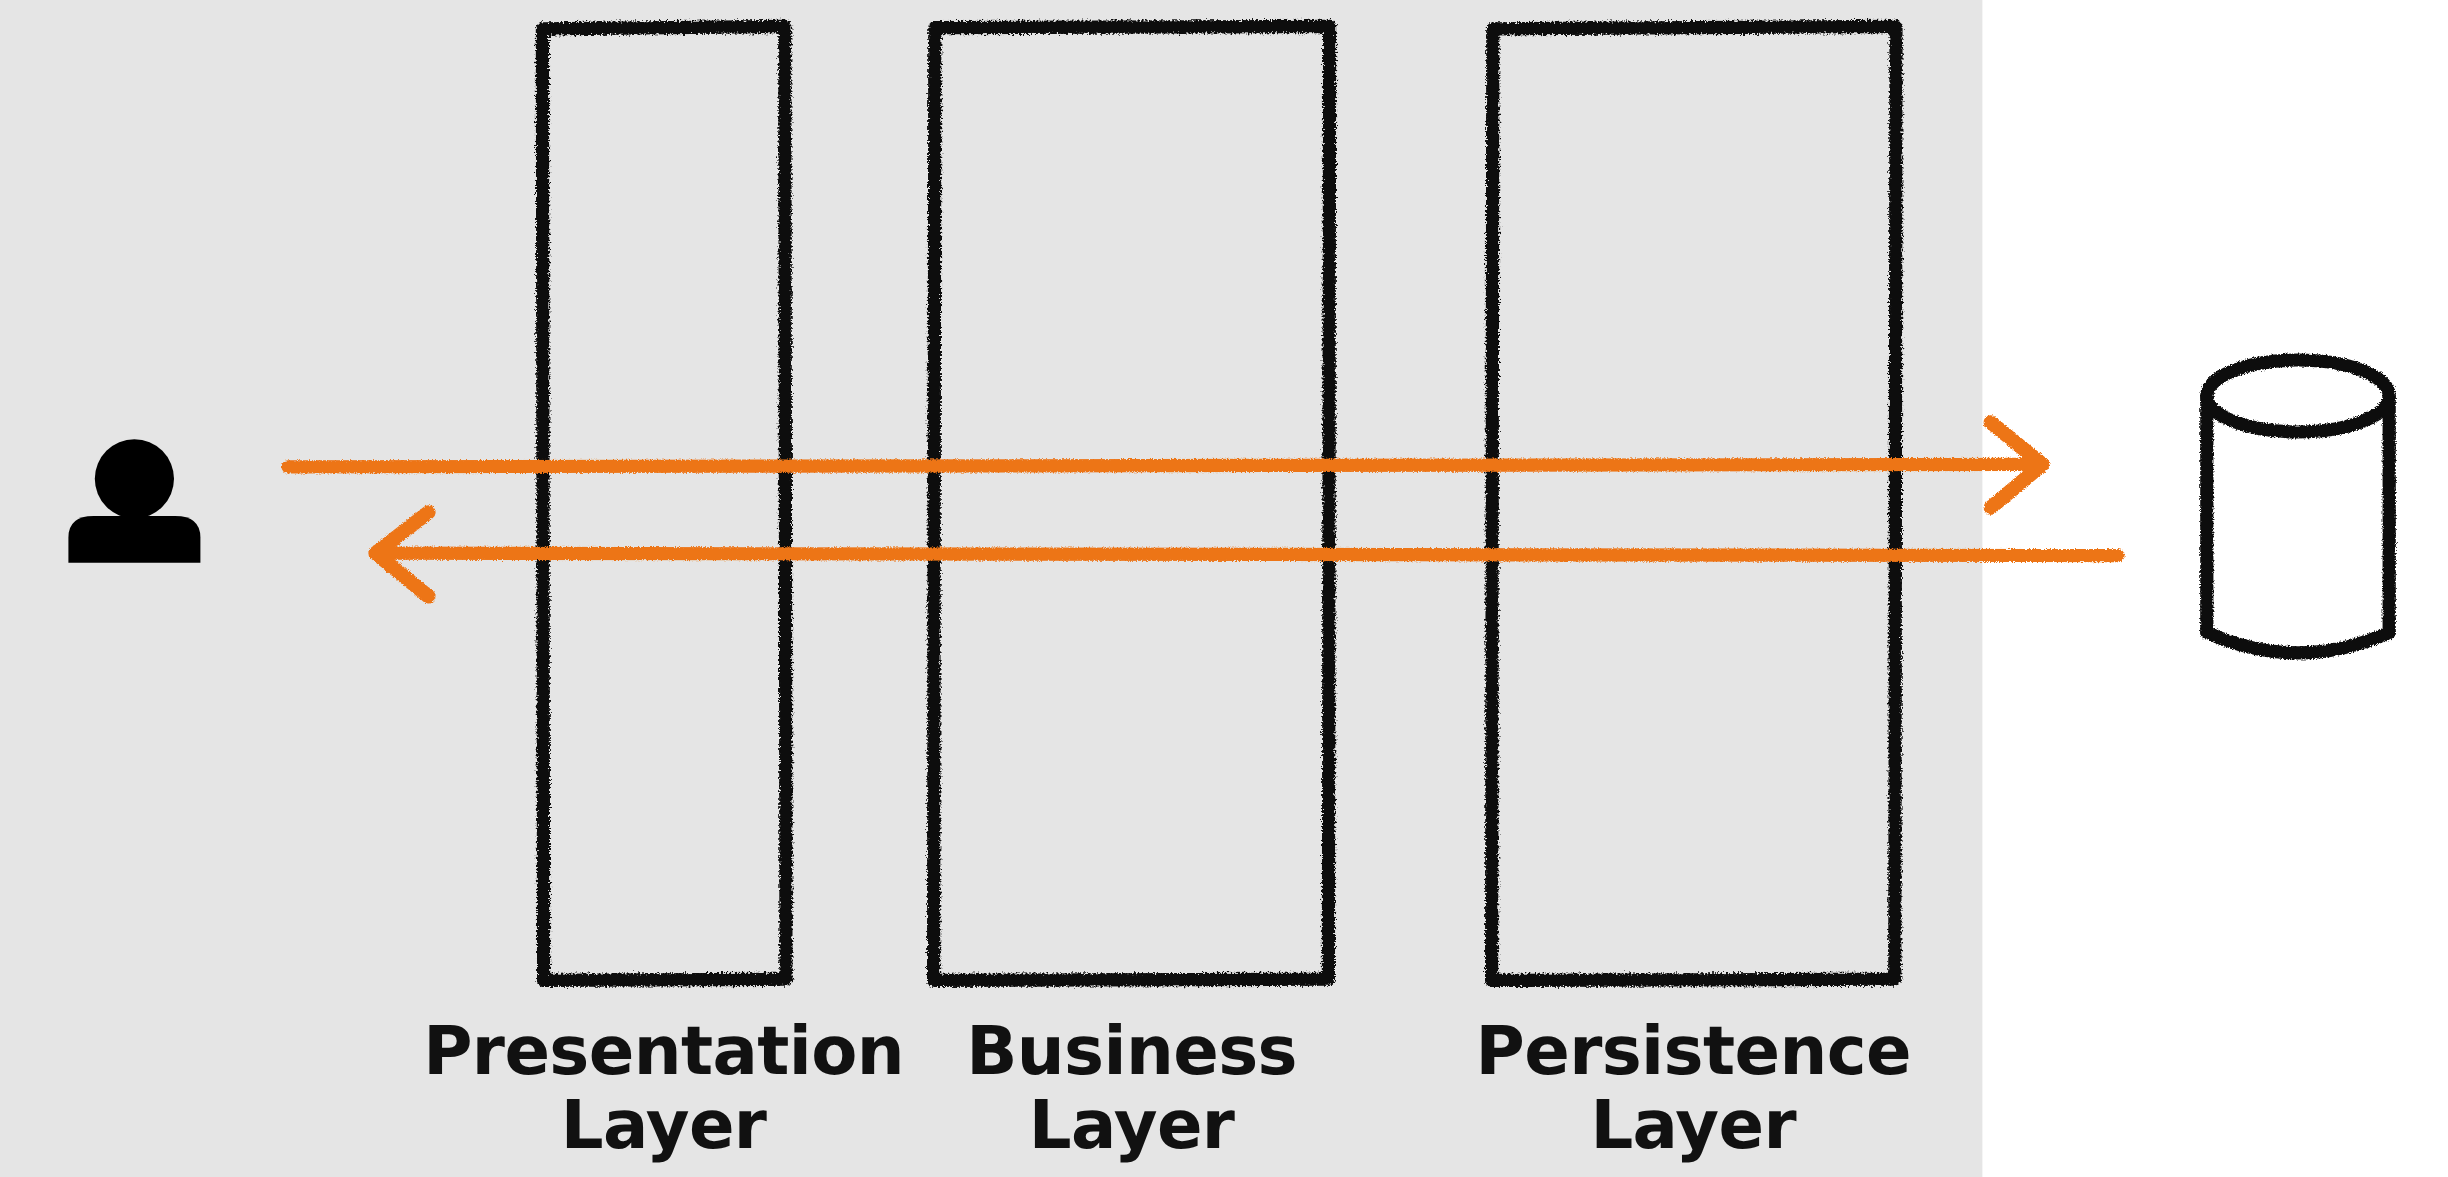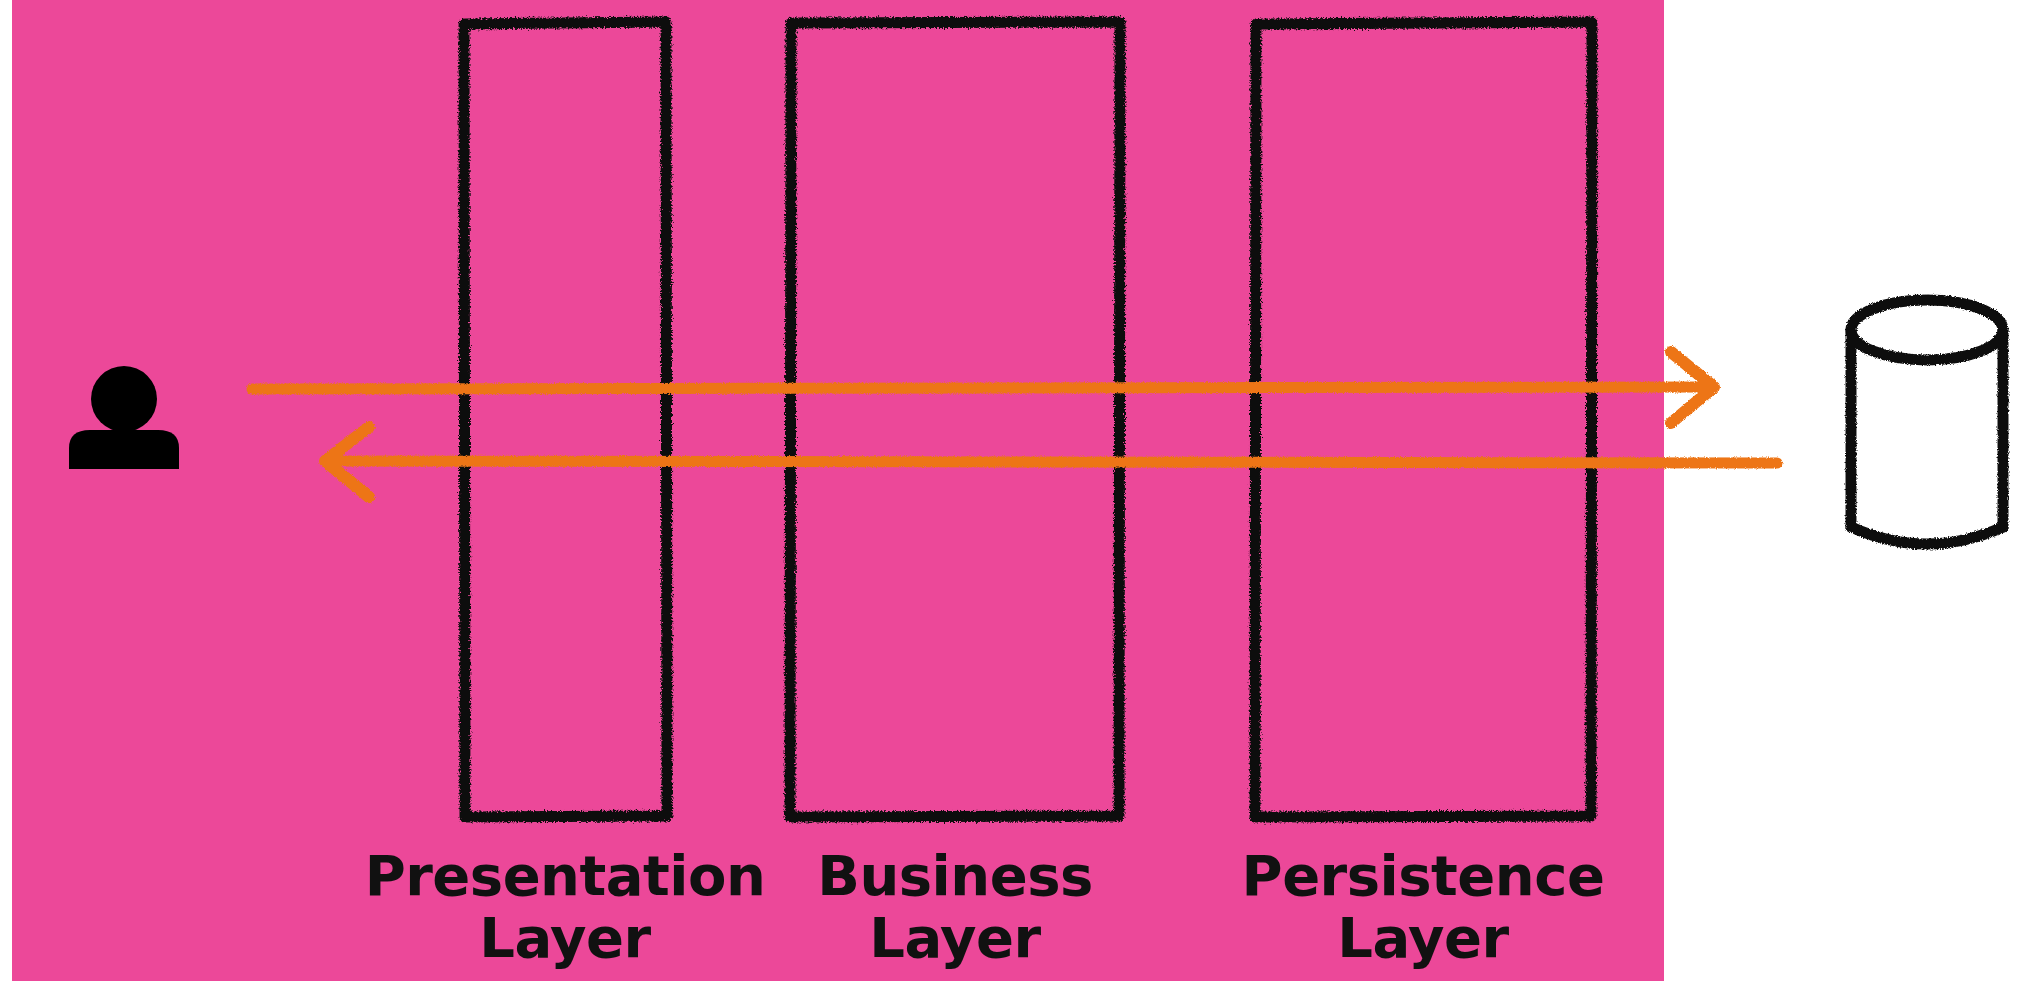--- a/index.html
+++ b/index.html
@@ -11,22 +11,21 @@
   body {
     width: 2040px;
     height: 981px;
     font-family: "DejaVu Sans", sans-serif;
     overflow: hidden;
   }
   #diagram-root {
     position: relative;
     width: 1652px;
     height: 981px;
-    background: #ec4899;
-    margin-left: 12px;
+    background: #e5e5e5;
   }
   #diagram-svg {
     position: absolute;
     top: 0;
     left: 0;
     width: 2040px;
     height: 981px;
     display: block;
   }
   .layer-label {

